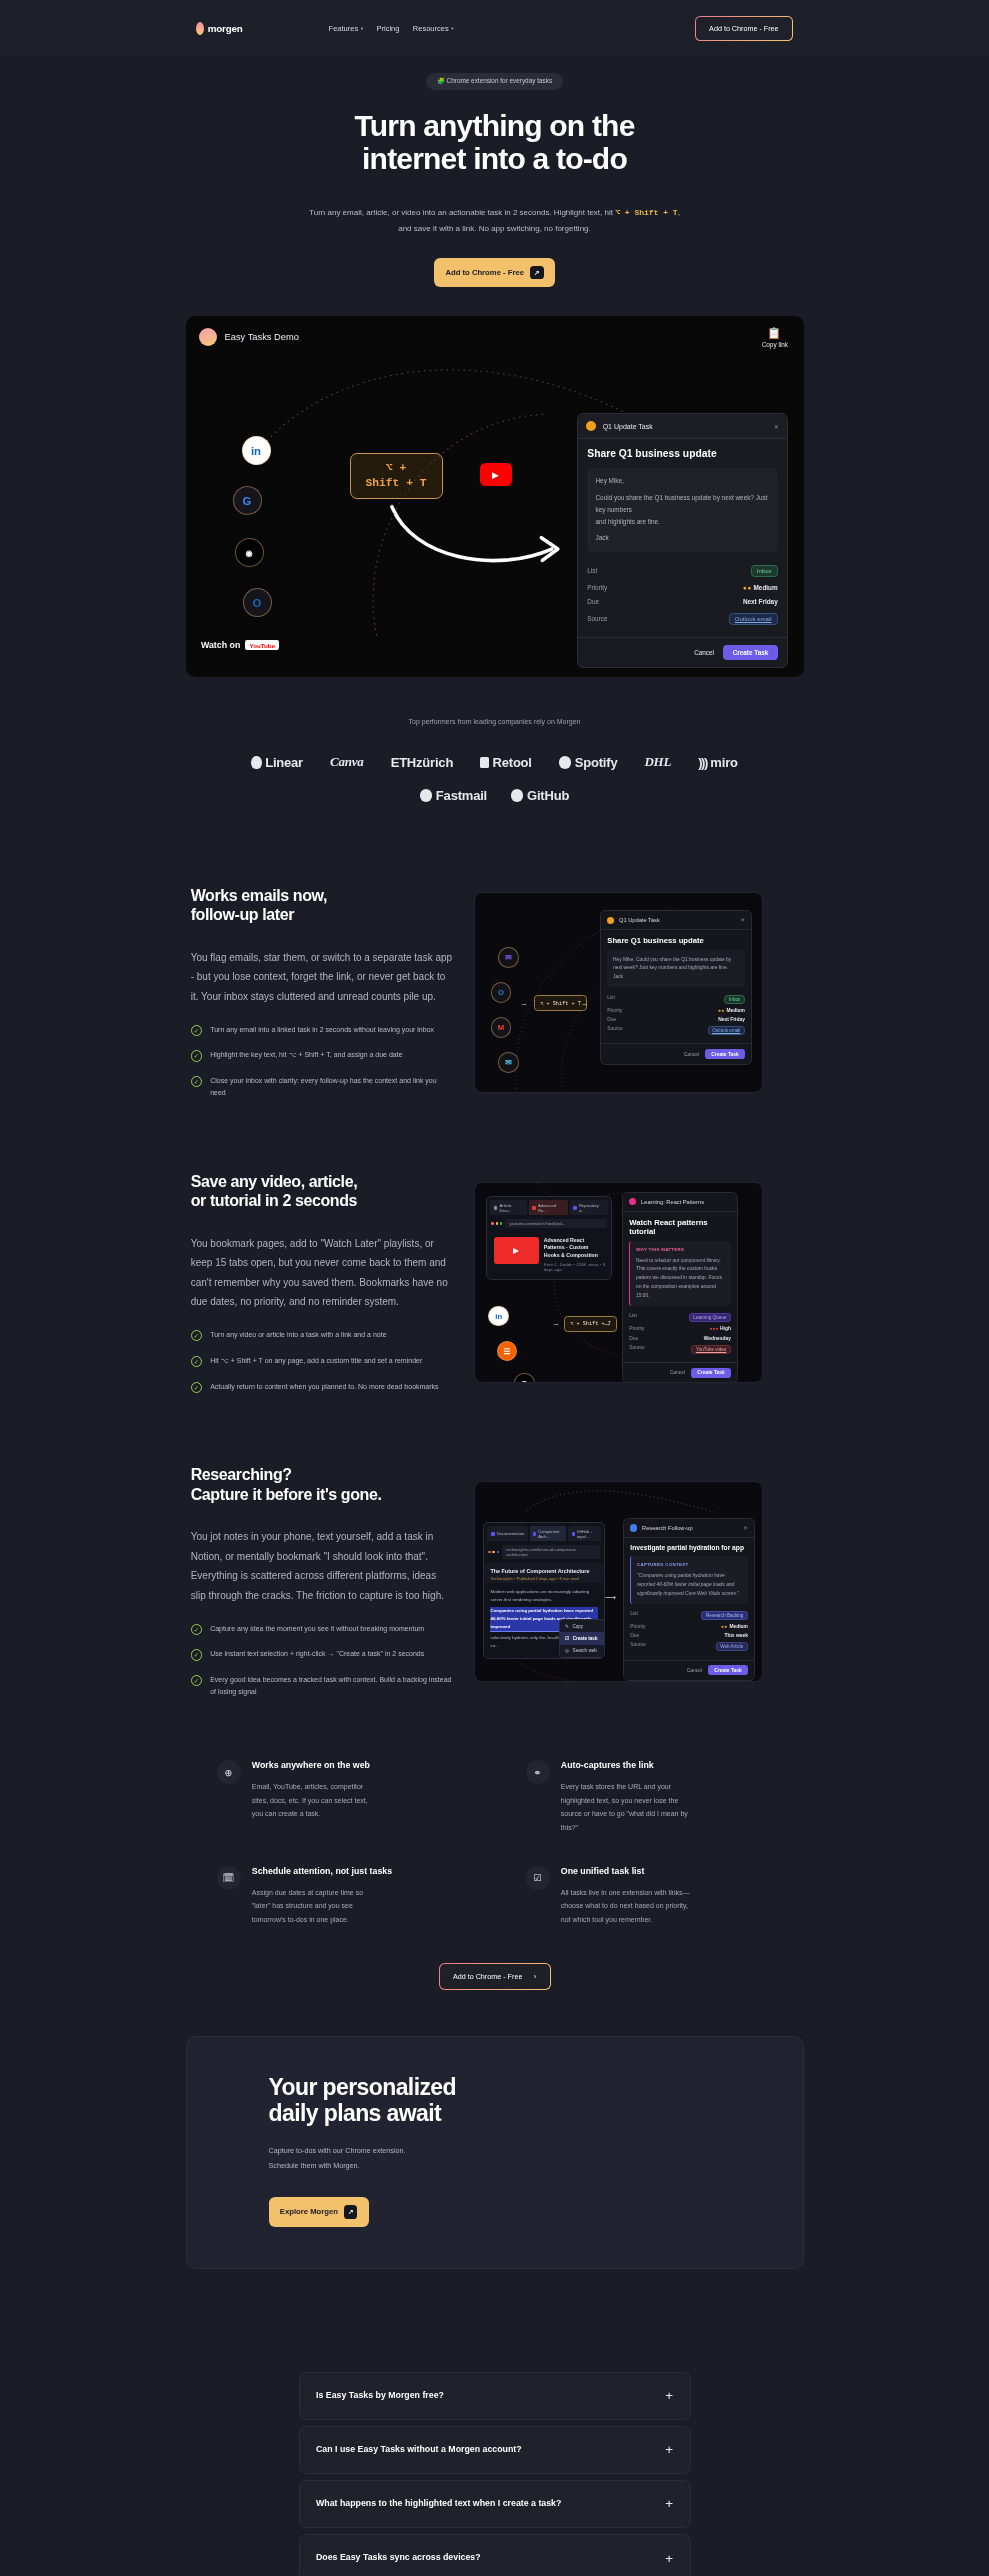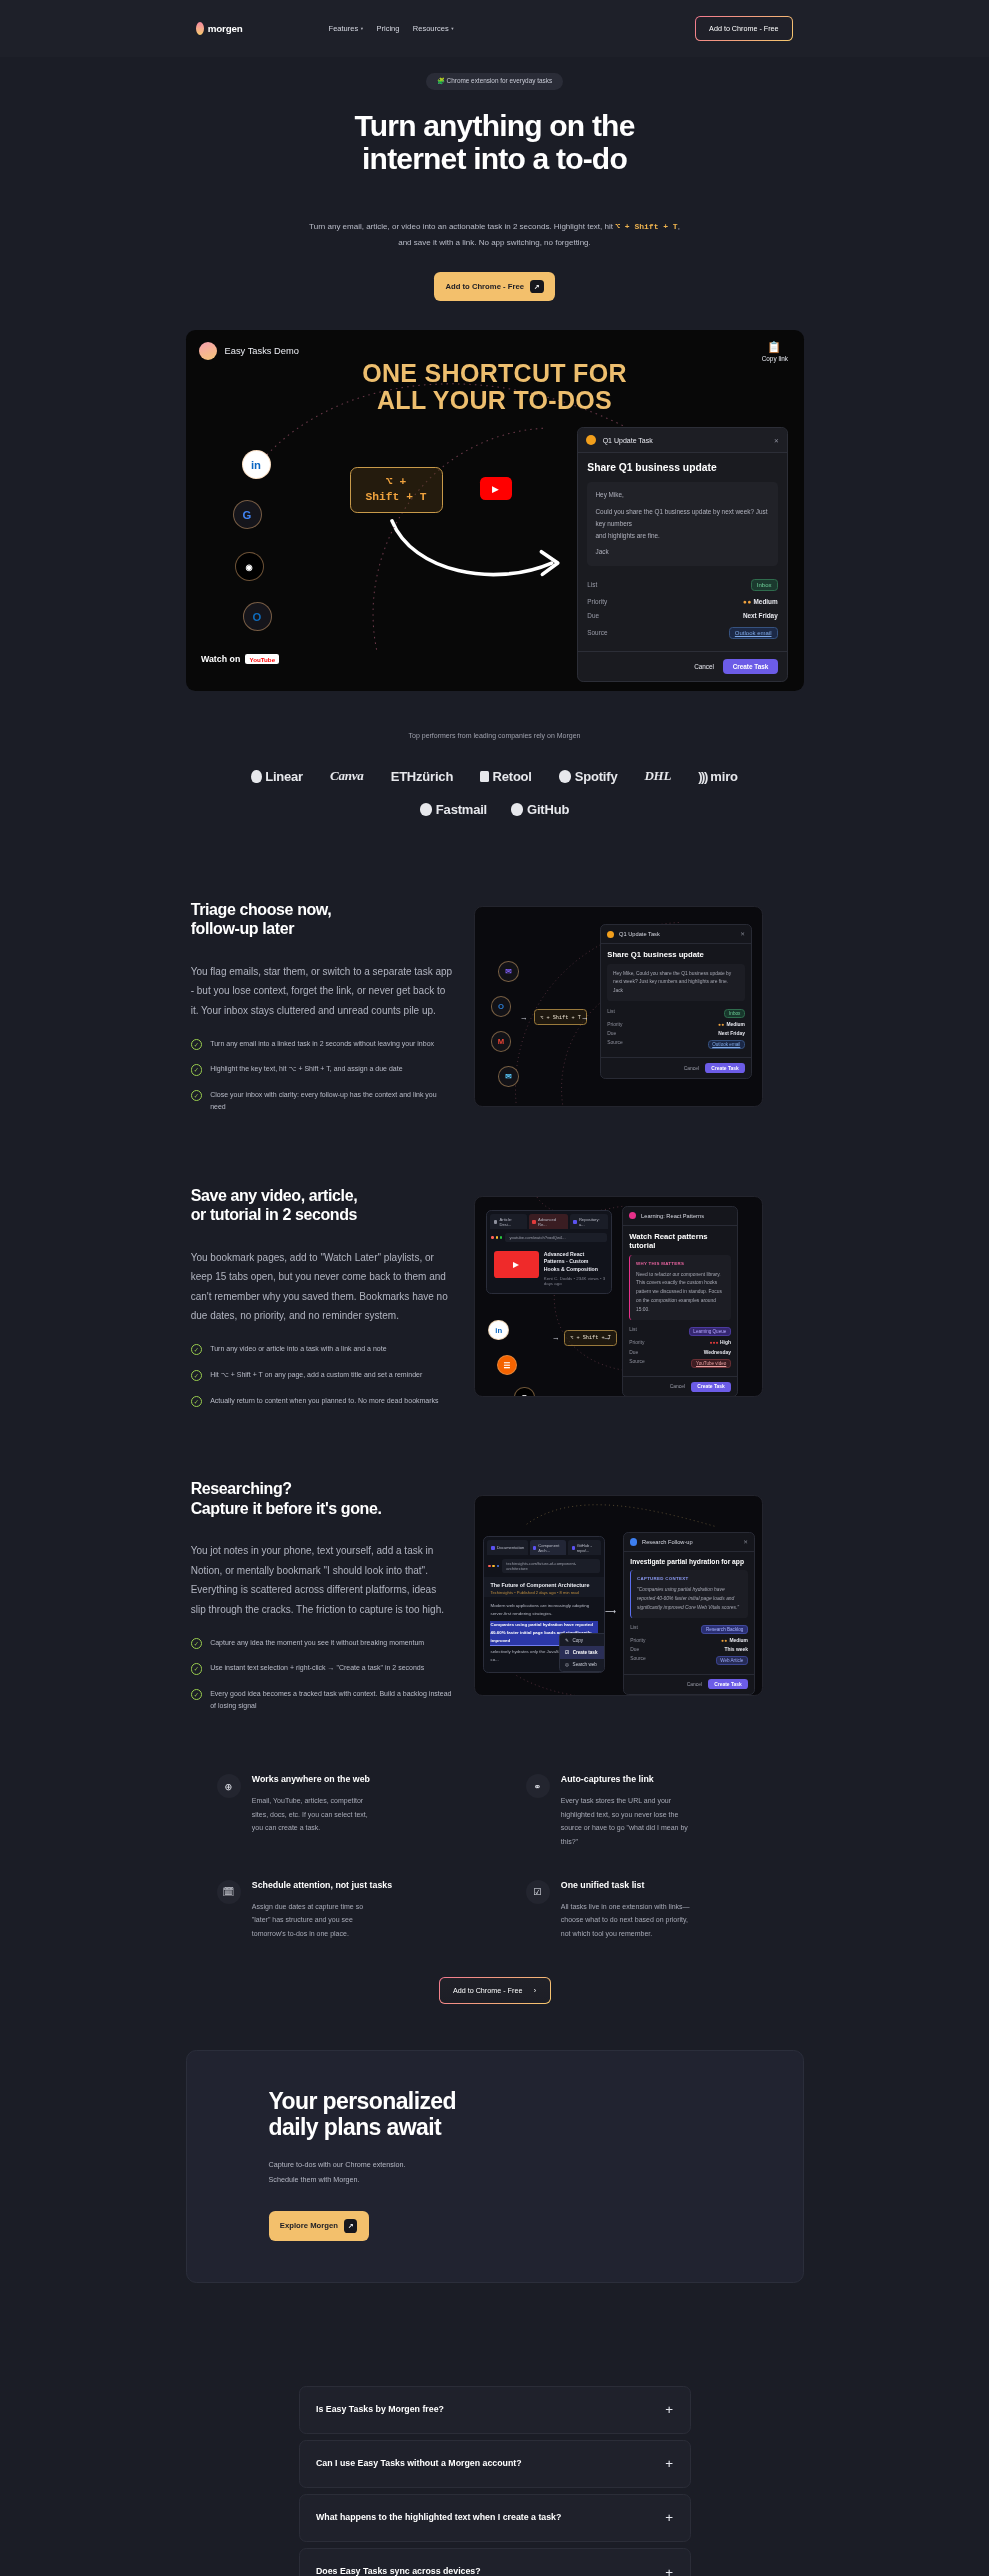--- a/index.html
+++ b/index.html
@@ -28,21 +28,21 @@
      border:0.8px solid transparent;
      background-image:linear-gradient(#1f2029,#1f2029),linear-gradient(135deg,#f2788f,#f5c96d);
      background-origin:border-box; background-clip:padding-box,border-box; cursor:pointer; white-space:nowrap;}
 
   
   .hero { text-align:center; padding-top:15.5px; }
   .pill { display:inline-block; font-size:6.4px; color:#c9cbd6; background:#2a2c37;
      padding:4.6px 11.3px; border-radius:10.3px; }
   .hero h1 { font-size:30px; line-height:1.08; font-weight:800; letter-spacing:-0.8px;
      margin:20.6px auto 0; max-width:381px; color:#fff; }
-  .hero p { margin:44px auto 0; max-width:371px; font-size:8px; line-height:2; color:#b9bcc8; }
+  .hero p { margin:30px auto 0; max-width:371px; font-size:8px; line-height:2; color:#b9bcc8; }
   .kbd { color:#f0b44f; font-family:"Liberation Mono", monospace; font-weight:700; }
   .btn-amber { display:inline-flex; align-items:center; gap:6.2px; margin-top:20.6px;
      background:#f3c06c; color:#1c1d25; font-size:7.7px; font-weight:600;
      padding:8.2px 11.3px; border-radius:6.2px; cursor:pointer; border:none; }
   .btn-amber .arr { width:13.4px; height:13.4px; border-radius:3.6px; background:#16171d; color:#fff;
      display:flex; align-items:center; justify-content:center; font-size:6.7px; }
 
   
   .video-wrap { width:618px; margin:29px auto 0; border-radius:9.3px; overflow:hidden;
      background:#080808; position:relative; height:361px; }
@@ -222,24 +222,20 @@
 
   <div class="video-wrap">
     <div class="vid-top">
       <span class="vid-avatar"></span>
       <span class="vid-title">Easy Tasks Demo</span>
     </div>
     <div class="vid-copy">
       <div class="ci">📋</div>
       <div class="cl">Copy link</div>
     </div>
-    <div class="vid-head">
-      <div>ONE SHORTCUT FOR</div>
-      <div>ALL YOUR TO-DOS</div>
-    </div>
 
     <div class="chip" style="left:56px; top:120px; color:#0a66c2; background:#fff;">in</div>
     <div class="chip" style="left:47px; top:170px;">
         <span style="color:#4285f4">G</span>
       </div>
     <div class="chip" style="left:49px; top:222px; background:#000;">
         <span style="color:#fff;font-size:8.2px">◉</span>
       </div>
     <div class="chip" style="left:57px; top:272px;">
         <span style="color:#0f6cbd">O</span>
@@ -336,21 +332,21 @@
       <span class="logo">
           <span class="circ"></span>
           <span>GitHub</span>
         </span>
     </div>
   </div>
 
   <div class="feat">
     <div class="copy">
       <h2>
-        <span>Triage choose now,</span><br>
+        <span>Works emails now,</span><br>
         <span>follow-up later</span>
       </h2>
       <div class="lede">You flag emails, star them, or switch to a separate task app - but you lose context, forget the link, or never get back to it. Your inbox stays cluttered and unread counts pile up.</div>
       <div class="bullets">
         <div class="bullet">
             <span class="chk">✓</span>
             <span class="t">Turn any email into a linked task in 2 seconds without leaving your inbox</span>
           </div>
         <div class="bullet">
             <span class="chk">✓</span>

